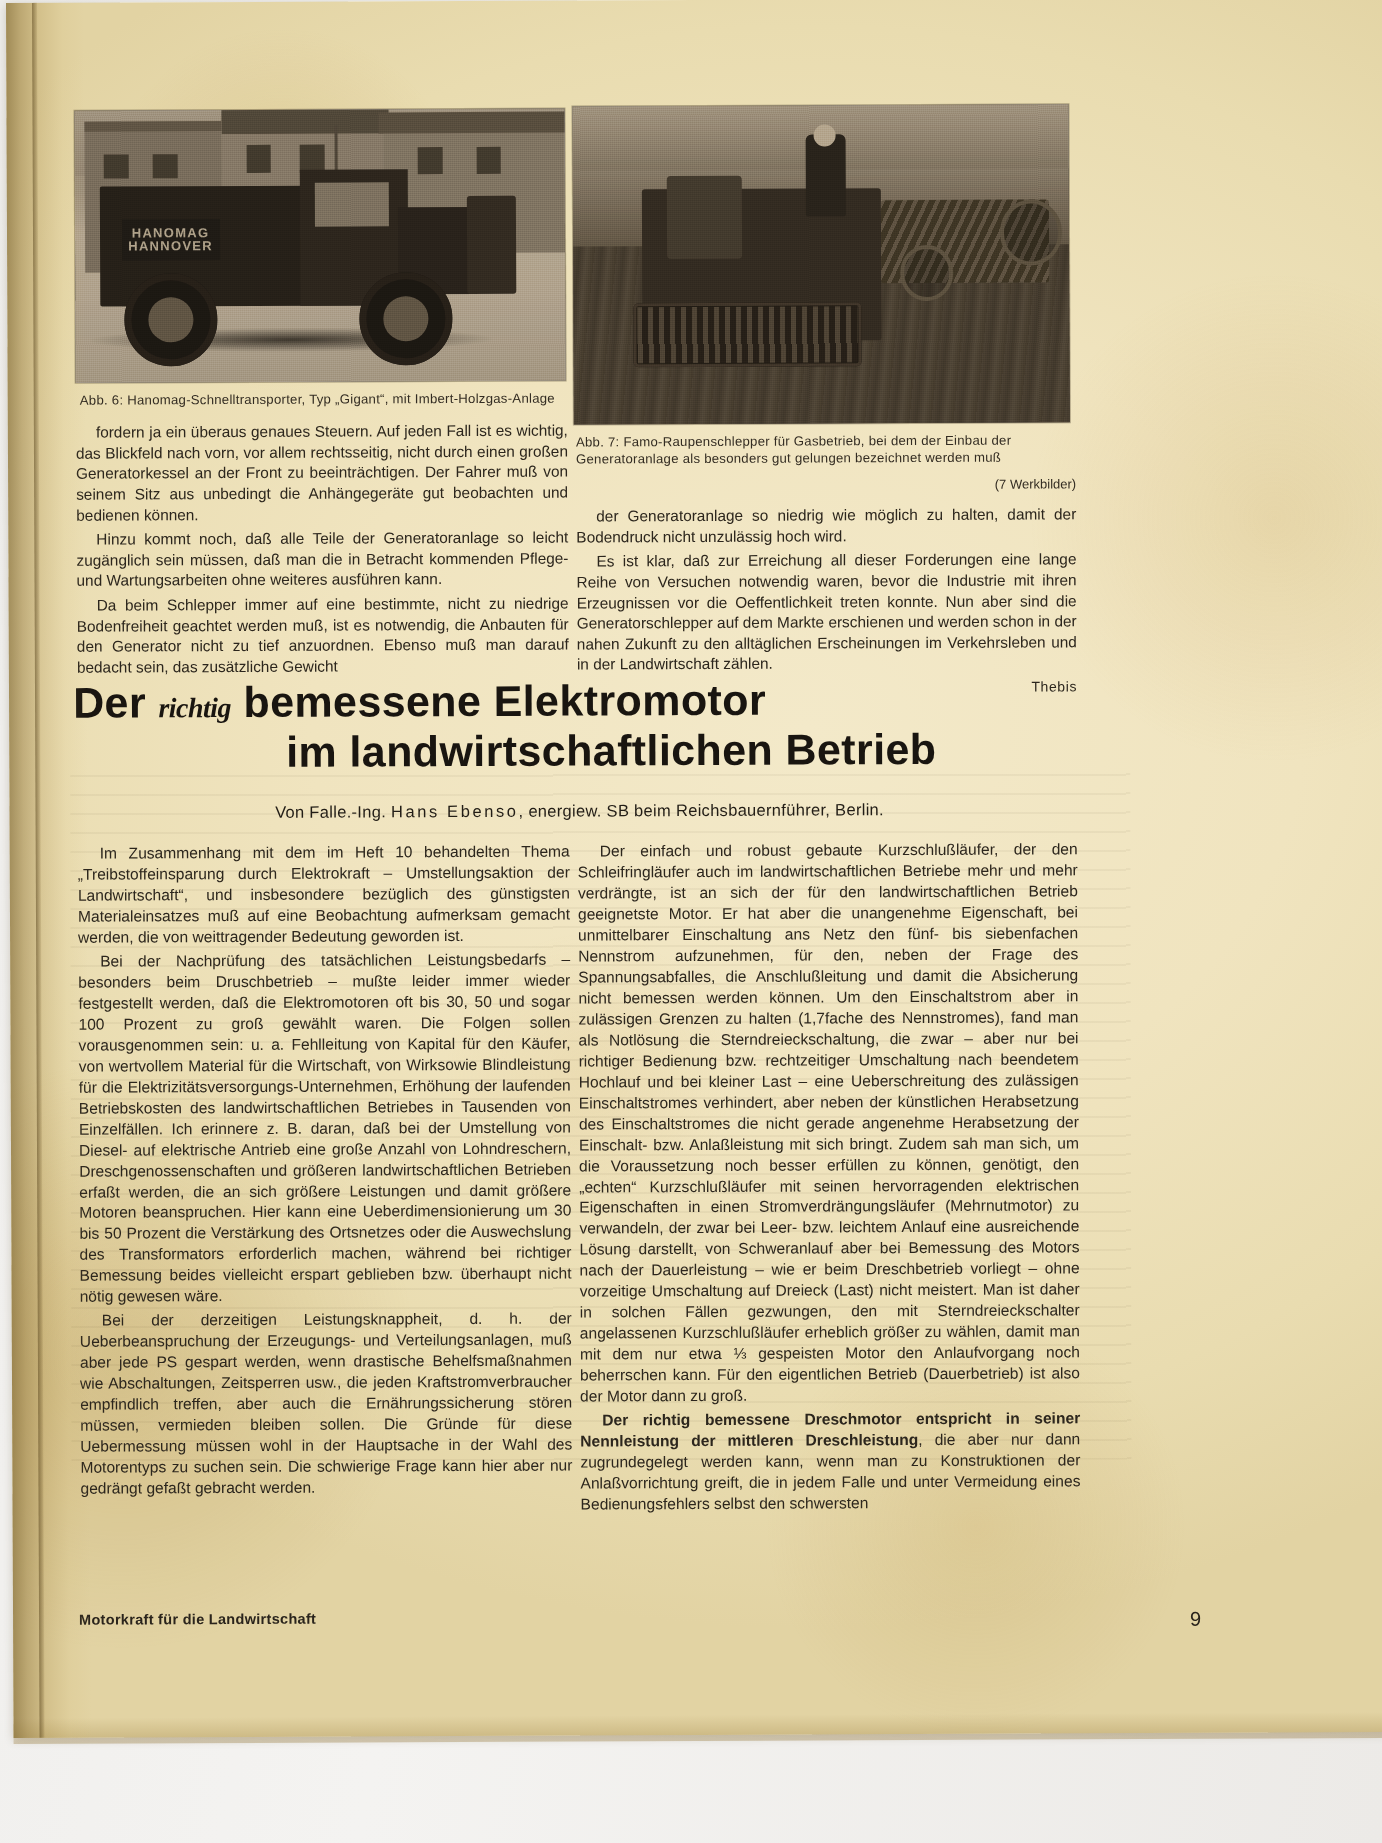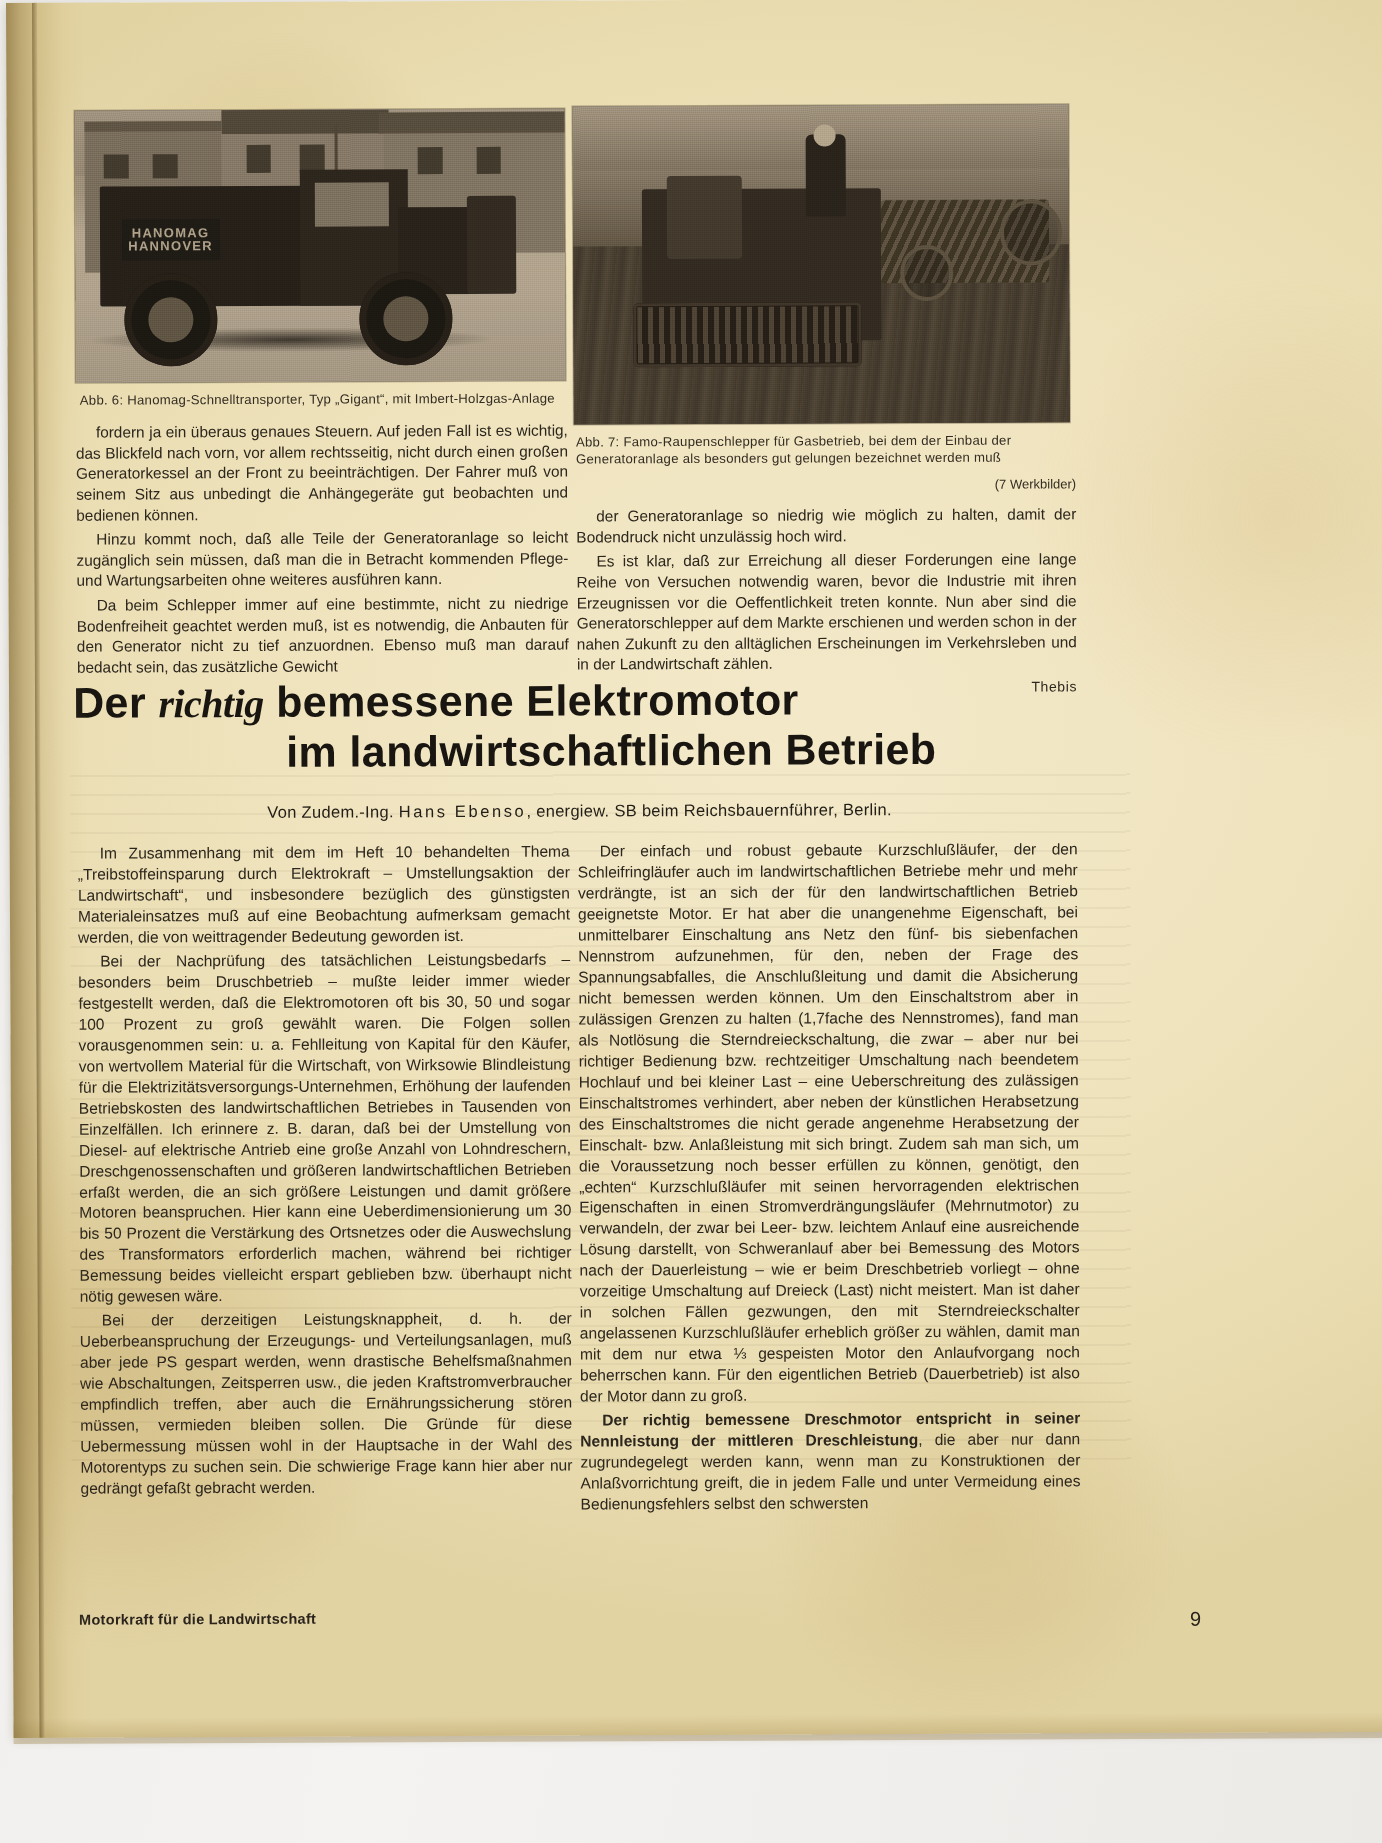--- a/index.html
+++ b/index.html
@@ -245,21 +245,21 @@
     color: #191510;
     line-height: 1.16;
     white-space: nowrap;
   }
   .headline .line1 { text-align: left; padding-left: 14px; }
   .headline .line2 { text-align: center; padding-left: 64px; }
   .headline .script {
     font-family: "Liberation Serif", serif;
     font-style: italic;
     font-weight: bold;
-    font-size: 40px;
+    font-size: 28px;
     letter-spacing: -0.5px;
   }
   .byline {
     position: absolute;
     left: 0; top: 705px; width: 1040px;
     text-align: center;
     font-family: "Liberation Sans", sans-serif;
     font-size: 16.5px;
     color: #221d16;
     letter-spacing: 0.3px;
@@ -391,21 +391,21 @@
         <p>der Generatoranlage so niedrig wie möglich zu halten, damit der Bodendruck nicht unzulässig hoch wird.</p>
         <p>Es ist klar, daß zur Erreichung all dieser Forderungen eine lange Reihe von Versuchen notwendig waren, bevor die Industrie mit ihren Erzeugnissen vor die Oeffentlichkeit treten konnte. Nun aber sind die Generatorschlepper auf dem Markte erschienen und werden schon in der nahen Zukunft zu den alltäglichen Erscheinungen im Verkehrsleben und in der Landwirtschaft zählen.</p>
         <span class="sig">Thebis</span>
       </div>
 
       <div class="headline">
         <div class="line1"><span>Der</span> <span class="script">richtig</span> <span>bemessene Elektromotor</span></div>
         <div class="line2">im landwirtschaftlichen Betrieb</div>
       </div>
 
-      <div class="byline"><span>Von Zudem.-Ing.</span> <span class="sp">Hans Ebenso</span><span>, energiew. SB beim Reichsbauernführer, Berlin.</span></div>
+      <div class="byline"><span>Von Falle.-Ing.</span> <span class="sp">Hans Ebenso</span><span>, energiew. SB beim Reichsbauernführer, Berlin.</span></div>
 
       <div class="col" id="lower-left">
         <p>Im Zusammenhang mit dem im Heft 10 behandelten Thema „Treibstoffeinsparung durch Elektrokraft – Umstellungsaktion der Landwirtschaft“, und insbesondere bezüglich des günstigsten Materialeinsatzes muß auf eine Beobachtung aufmerksam gemacht werden, die von weittragender Bedeutung geworden ist.</p>
         <p>Bei der Nachprüfung des tatsächlichen Leistungsbedarfs – besonders beim Druschbetrieb – mußte leider immer wieder festgestellt werden, daß die Elektromotoren oft bis 30, 50 und sogar 100 Prozent zu groß gewählt waren. Die Folgen sollen vorausgenommen sein: u. a. Fehlleitung von Kapital für den Käufer, von wertvollem Material für die Wirtschaft, von Wirksowie Blindleistung für die Elektrizitätsversorgungs-Unternehmen, Erhöhung der laufenden Betriebskosten des landwirtschaftlichen Betriebes in Tausenden von Einzelfällen. Ich erinnere z. B. daran, daß bei der Umstellung von Diesel- auf elektrische Antrieb eine große Anzahl von Lohndreschern, Dreschgenossenschaften und größeren landwirtschaftlichen Betrieben erfaßt werden, die an sich größere Leistungen und damit größere Motoren beanspruchen. Hier kann eine Ueberdimensionierung um 30 bis 50 Prozent die Verstärkung des Ortsnetzes oder die Auswechslung des Transformators erforderlich machen, während bei richtiger Bemessung beides vielleicht erspart geblieben bzw. überhaupt nicht nötig gewesen wäre.</p>
         <p>Bei der derzeitigen Leistungsknappheit, d. h. der Ueberbeanspruchung der Erzeugungs- und Verteilungsanlagen, muß aber jede PS gespart werden, wenn drastische Behelfsmaßnahmen wie Abschaltungen, Zeitsperren usw., die jeden Kraftstromverbraucher empfindlich treffen, aber auch die Ernährungssicherung stören müssen, vermieden bleiben sollen. Die Gründe für diese Uebermessung müssen wohl in der Hauptsache in der Wahl des Motorentyps zu suchen sein. Die schwierige Frage kann hier aber nur gedrängt gefaßt gebracht werden.</p>
       </div>
 
       <div class="col" id="lower-right">
         <p>Der einfach und robust gebaute Kurzschlußläufer, der den Schleifringläufer auch im landwirtschaftlichen Betriebe mehr und mehr verdrängte, ist an sich der für den landwirtschaftlichen Betrieb geeignetste Motor. Er hat aber die unangenehme Eigenschaft, bei unmittelbarer Einschaltung ans Netz den fünf- bis siebenfachen Nennstrom aufzunehmen, für den, neben der Frage des Spannungsabfalles, die Anschlußleitung und damit die Absicherung nicht bemessen werden können. Um den Einschaltstrom aber in zulässigen Grenzen zu halten (1,7fache des Nennstromes), fand man als Notlösung die Sterndreieckschaltung, die zwar – aber nur bei richtiger Bedienung bzw. rechtzeitiger Umschaltung nach beendetem Hochlauf und bei kleiner Last – eine Ueberschreitung des zulässigen Einschaltstromes verhindert, aber neben der künstlichen Herabsetzung des Einschaltstromes die nicht gerade angenehme Herabsetzung der Einschalt- bzw. Anlaßleistung mit sich bringt. Zudem sah man sich, um die Voraussetzung noch besser erfüllen zu können, genötigt, den „echten“ Kurzschlußläufer mit seinen hervorragenden elektrischen Eigenschaften in einen Stromverdrängungsläufer (Mehrnutmotor) zu verwandeln, der zwar bei Leer- bzw. leichtem Anlauf eine ausreichende Lösung darstellt, von Schweranlauf aber bei Bemessung des Motors nach der Dauerleistung – wie er beim Dreschbetrieb vorliegt – ohne vorzeitige Umschaltung auf Dreieck (Last) nicht meistert. Man ist daher in solchen Fällen gezwungen, den mit Sterndreieckschalter angelassenen Kurzschlußläufer erheblich größer zu wählen, damit man mit dem nur etwa ⅓ gespeisten Motor den Anlaufvorgang noch beherrschen kann. Für den eigentlichen Betrieb (Dauerbetrieb) ist also der Motor dann zu groß.</p>
         <p><span class="lead">Der richtig bemessene Dreschmotor entspricht in seiner Nennleistung der mittleren Dreschleistung</span><span>, die aber nur dann zugrundegelegt werden kann, wenn man zu Konstruktionen der Anlaßvorrichtung greift, die in jedem Falle und unter Vermeidung eines Bedienungsfehlers selbst den schwersten</span></p>

